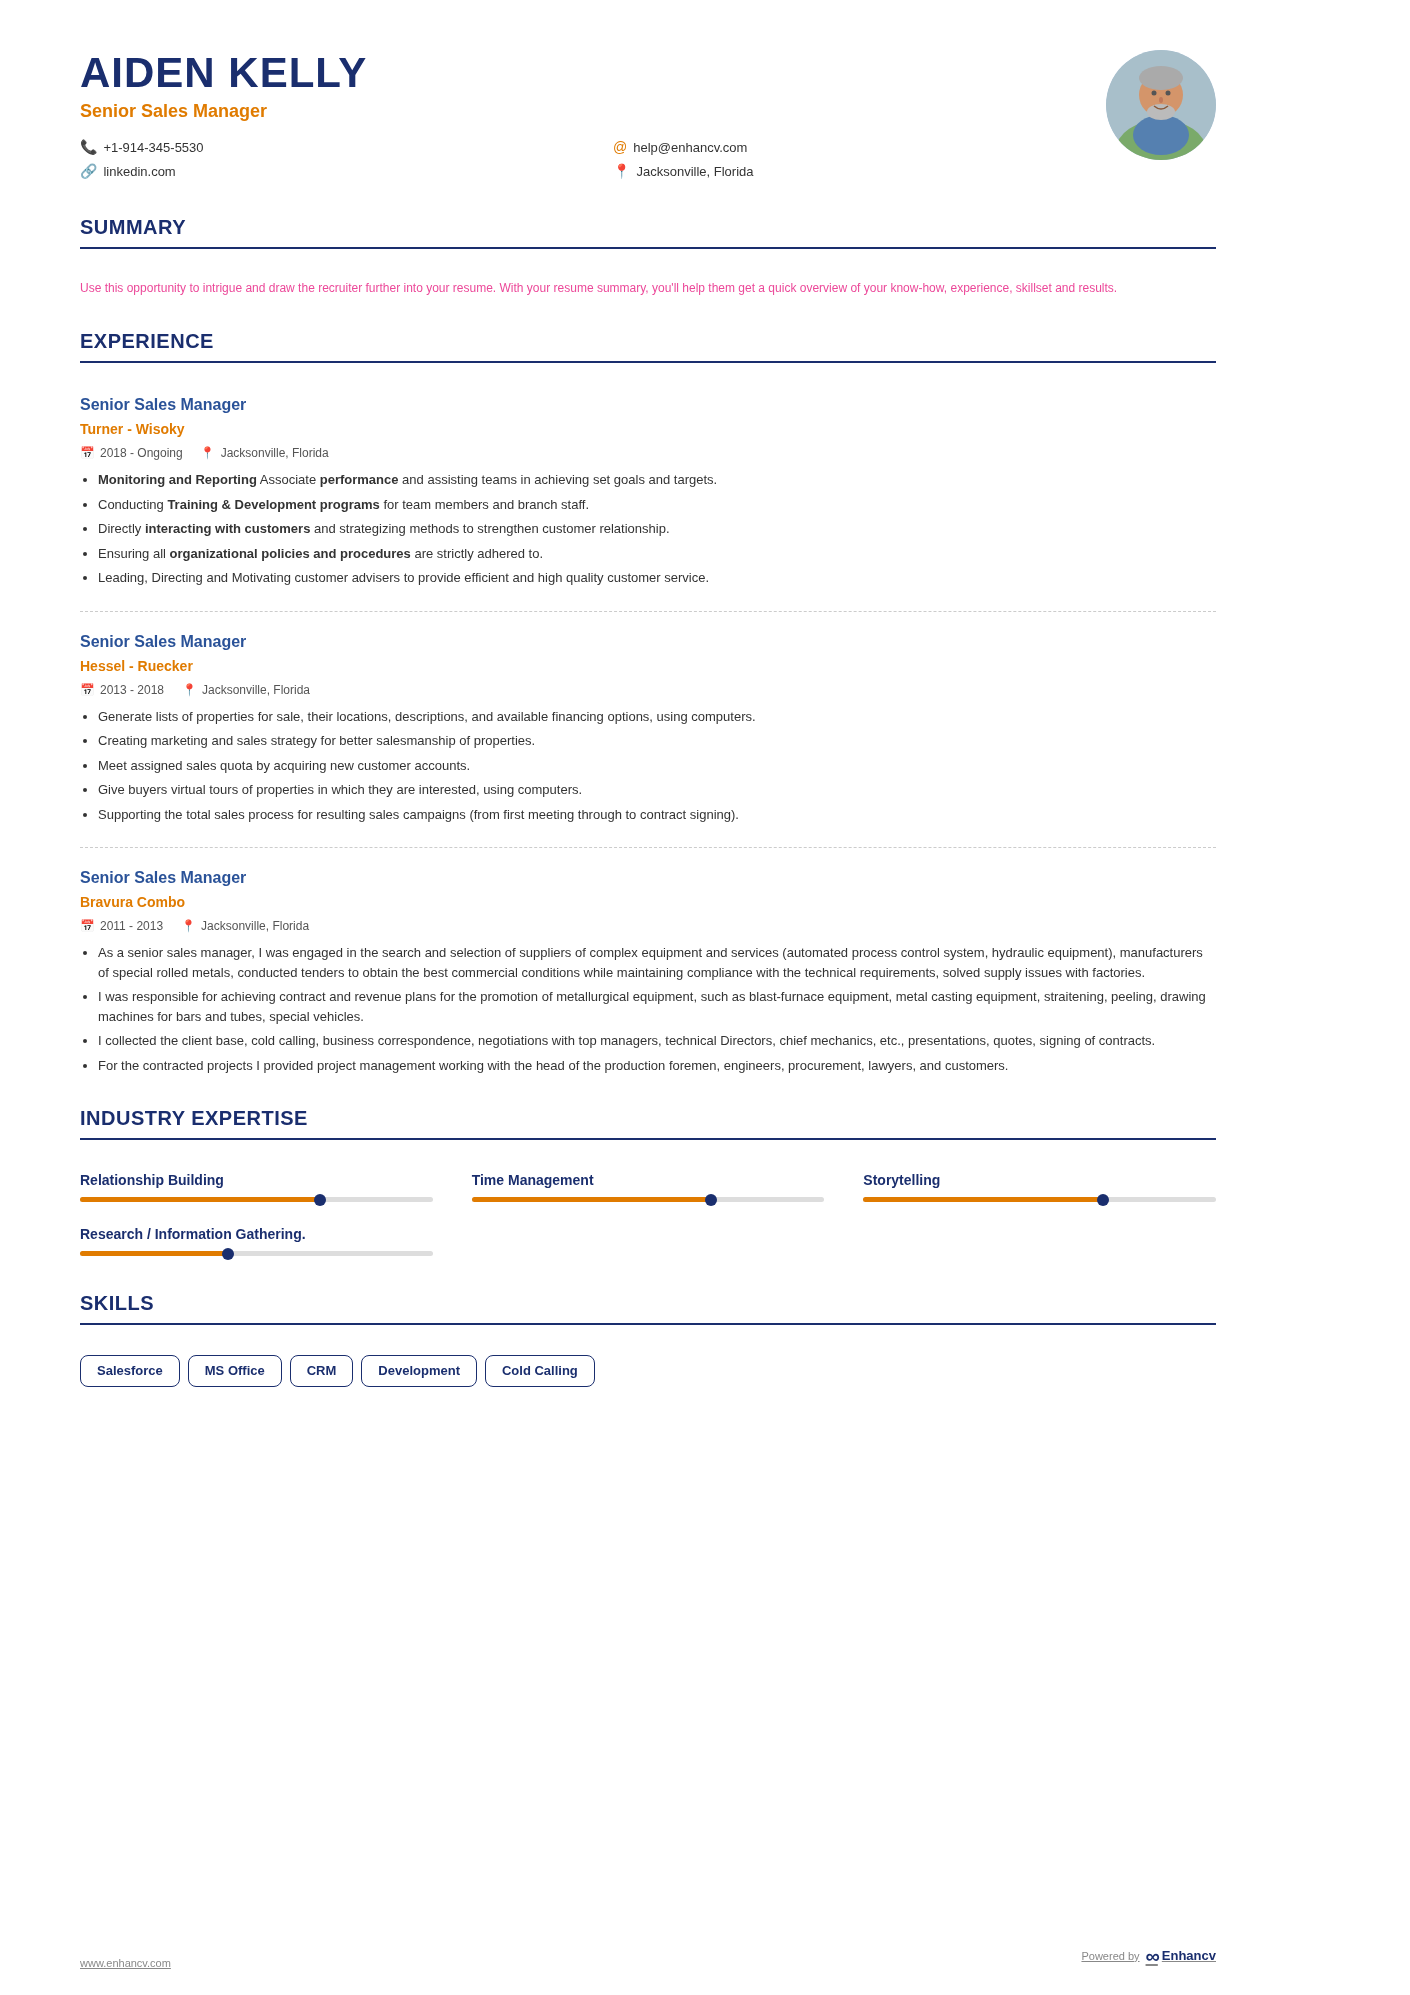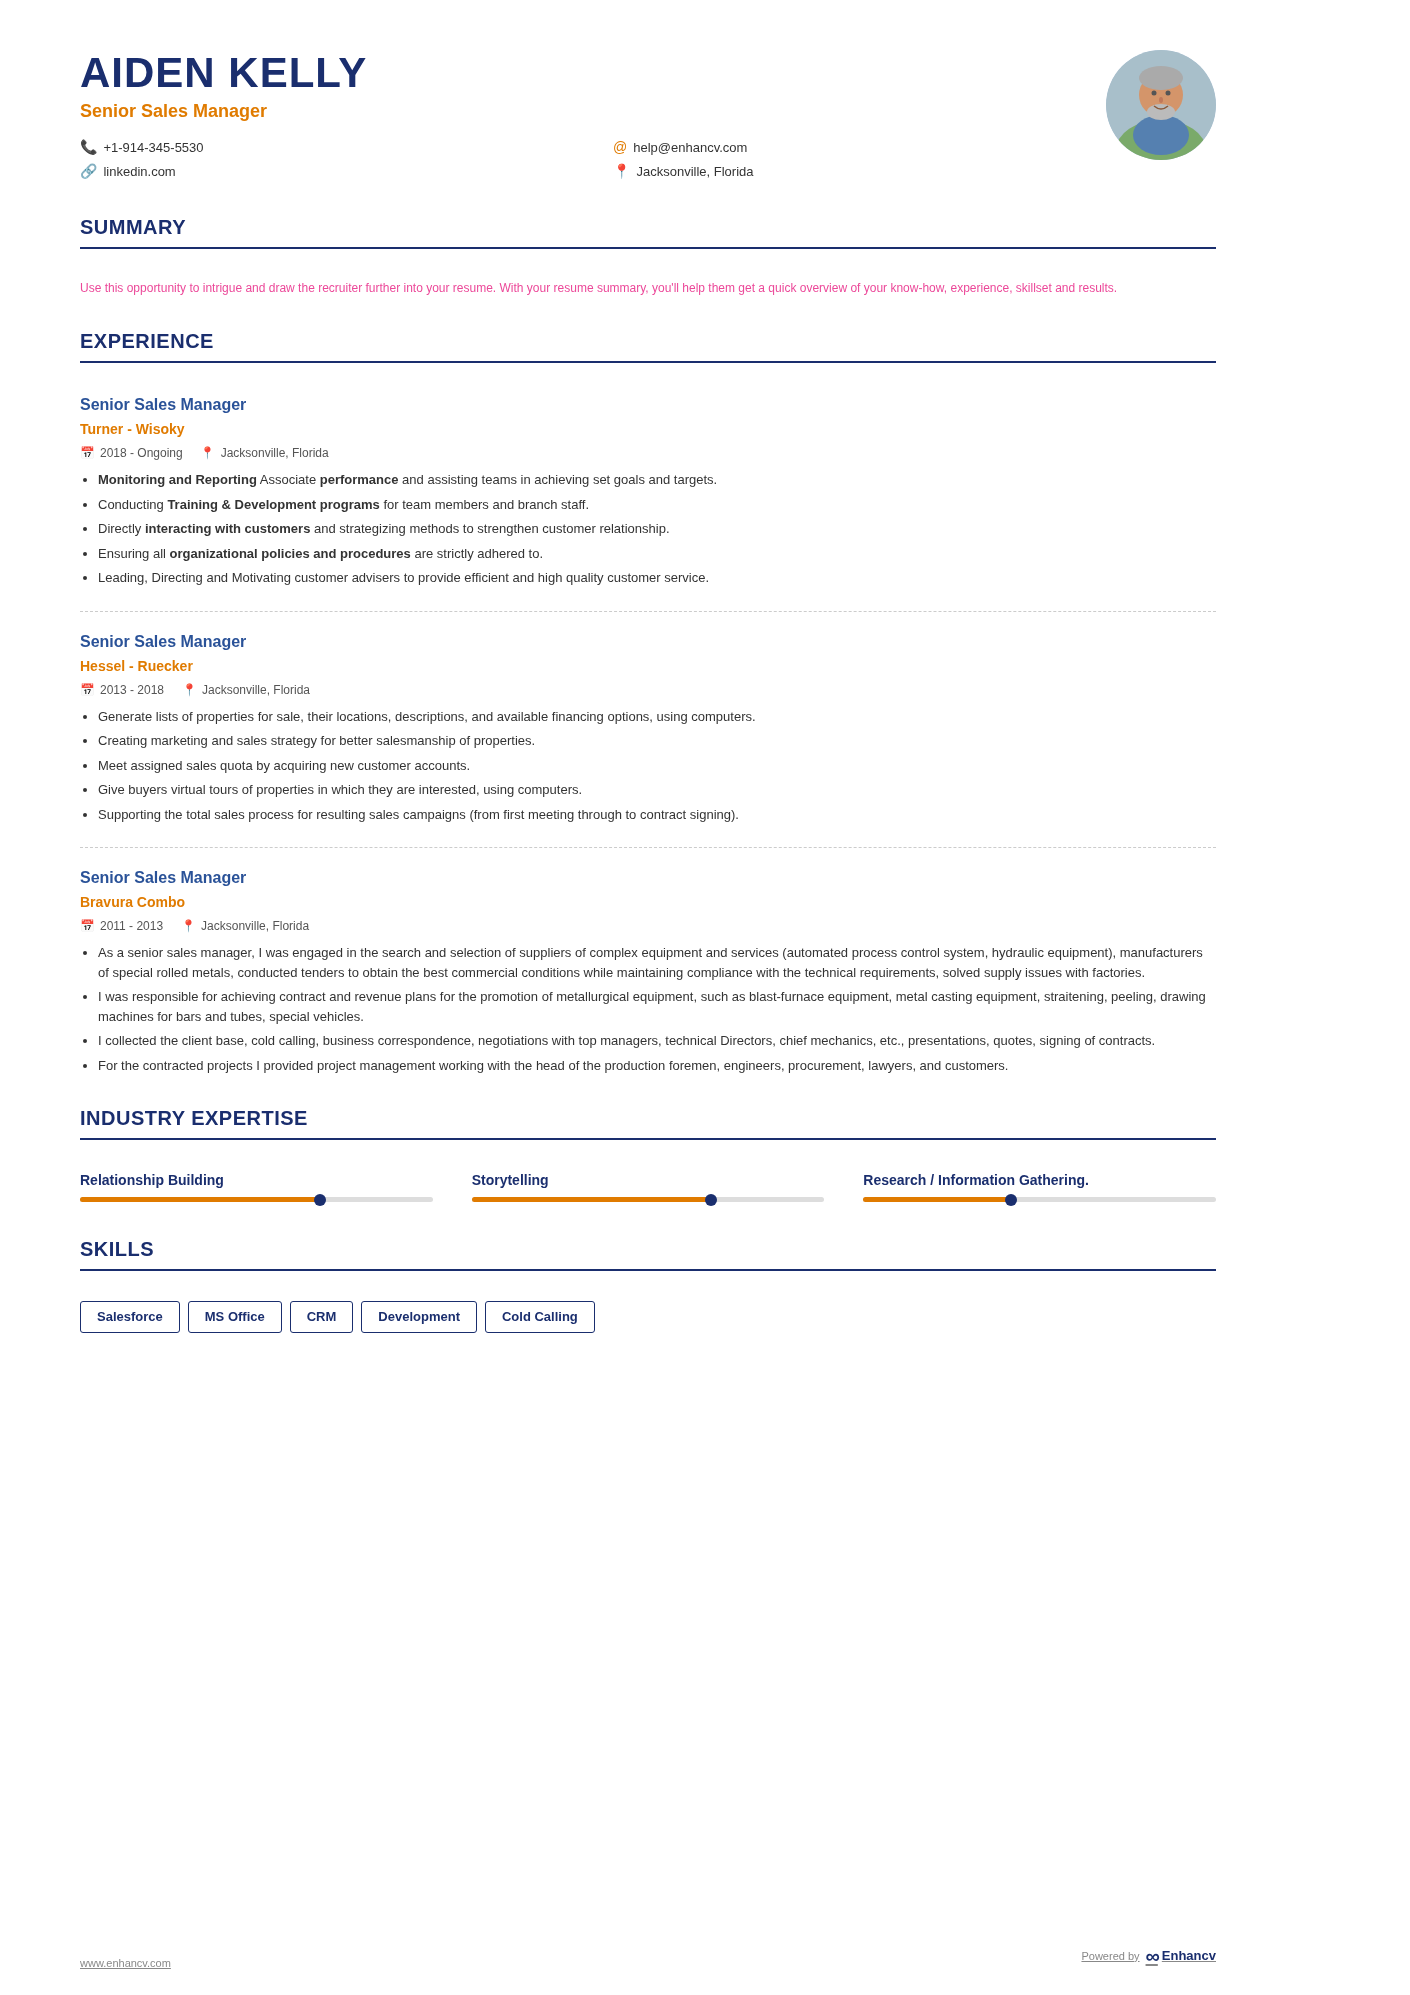--- a/index.html
+++ b/index.html
@@ -172,21 +172,21 @@
       flex-wrap: wrap;
     }
     .skill-tag {
       border: 1.5px solid #1a2e6e;
       color: #1a2e6e;
       font-size: 13px;
       font-weight: 600;
       padding: 5px 16px;
       margin-right: 8px;
       margin-bottom: 8px;
-      border-radius: 3px;
+      border-radius: 8px;
       background: #fff;
     }
 
     
     .footer {
       position: absolute;
       bottom: 24px;
       left: 80px;
       right: 80px;
       display: flex;
@@ -340,20 +340,27 @@
     <div class="section-title">INDUSTRY EXPERTISE</div>
     <div class="expertise-grid">
       <div class="expertise-item">
         <div class="expertise-label">Relationship Building</div>
         <div class="skill-bar-track">
           <div class="skill-bar-fill" style="width:68%"></div>
           <div class="skill-bar-dot" style="left:calc(68% - 6px)"></div>
         </div>
       </div>
       <div class="expertise-item">
+        <div class="expertise-label">Time Management</div>
+        <div class="skill-bar-track">
+          <div class="skill-bar-fill" style="width:68%"></div>
+          <div class="skill-bar-dot" style="left:calc(68% - 6px)"></div>
+        </div>
+      </div>
+      <div class="expertise-item">
         <div class="expertise-label">Storytelling</div>
         <div class="skill-bar-track">
           <div class="skill-bar-fill" style="width:68%"></div>
           <div class="skill-bar-dot" style="left:calc(68% - 6px)"></div>
         </div>
       </div>
       <div class="expertise-item">
         <div class="expertise-label">Research / Information Gathering.</div>
         <div class="skill-bar-track">
           <div class="skill-bar-fill" style="width:42%"></div>

